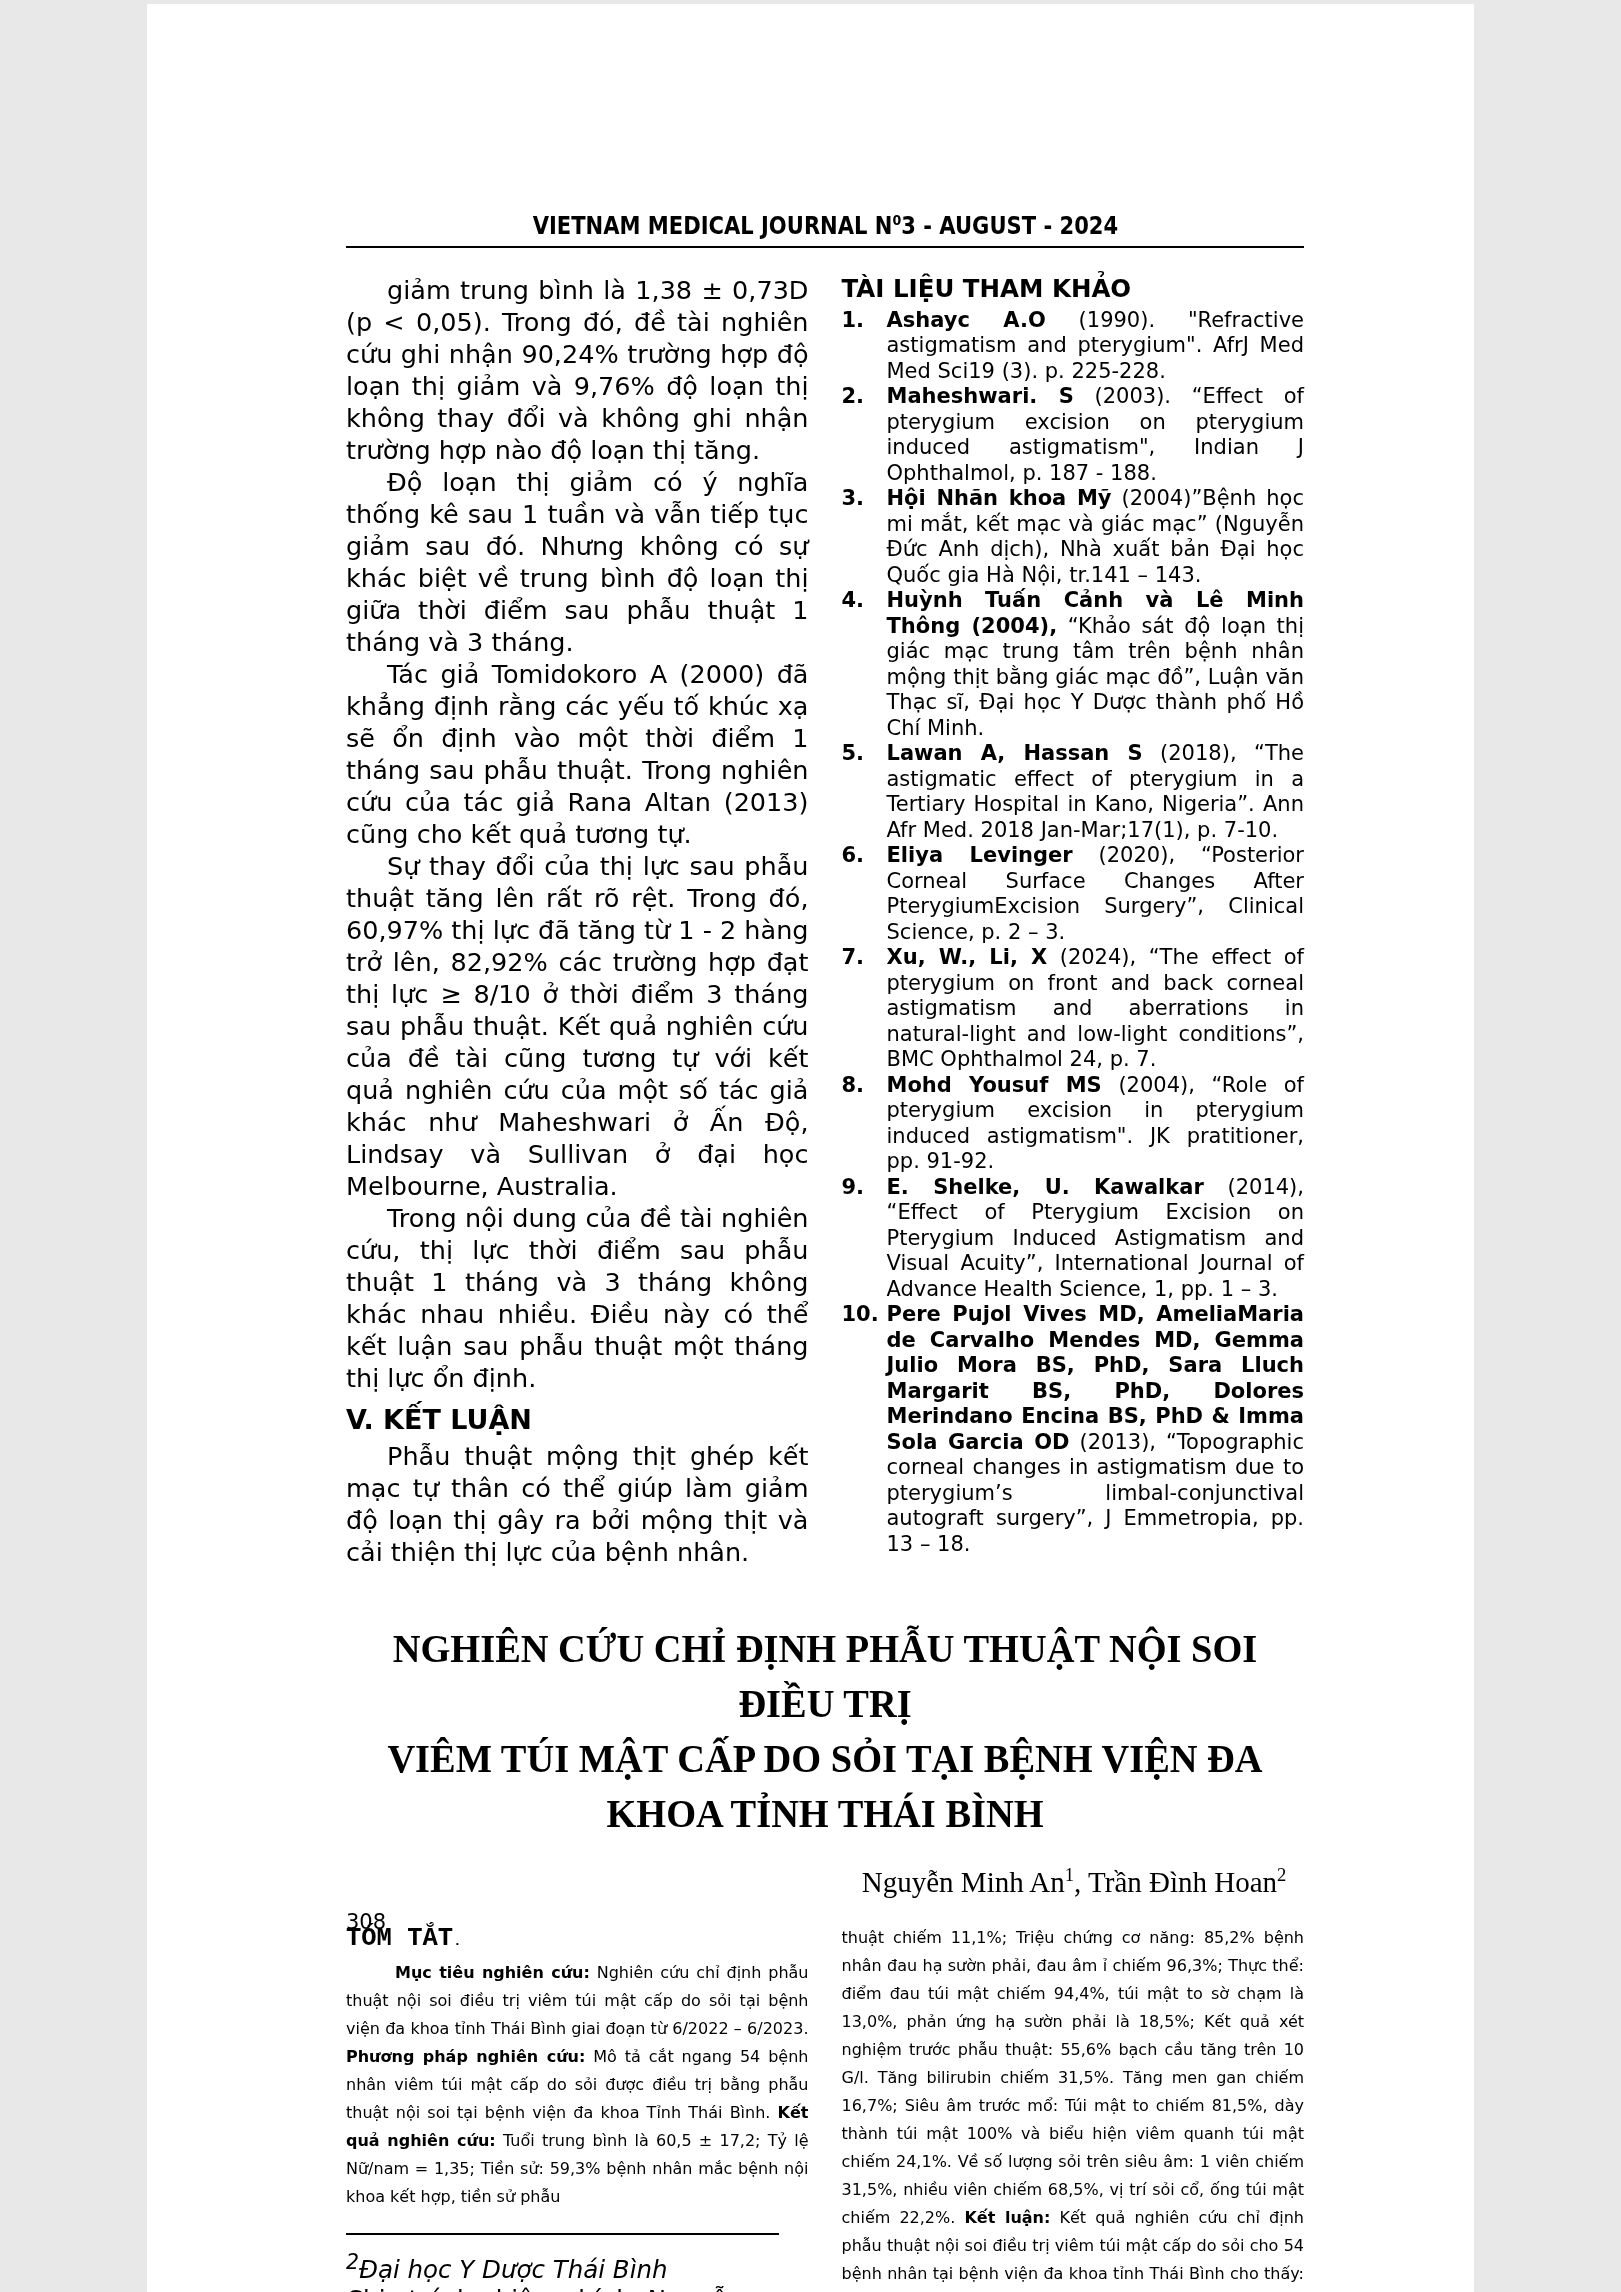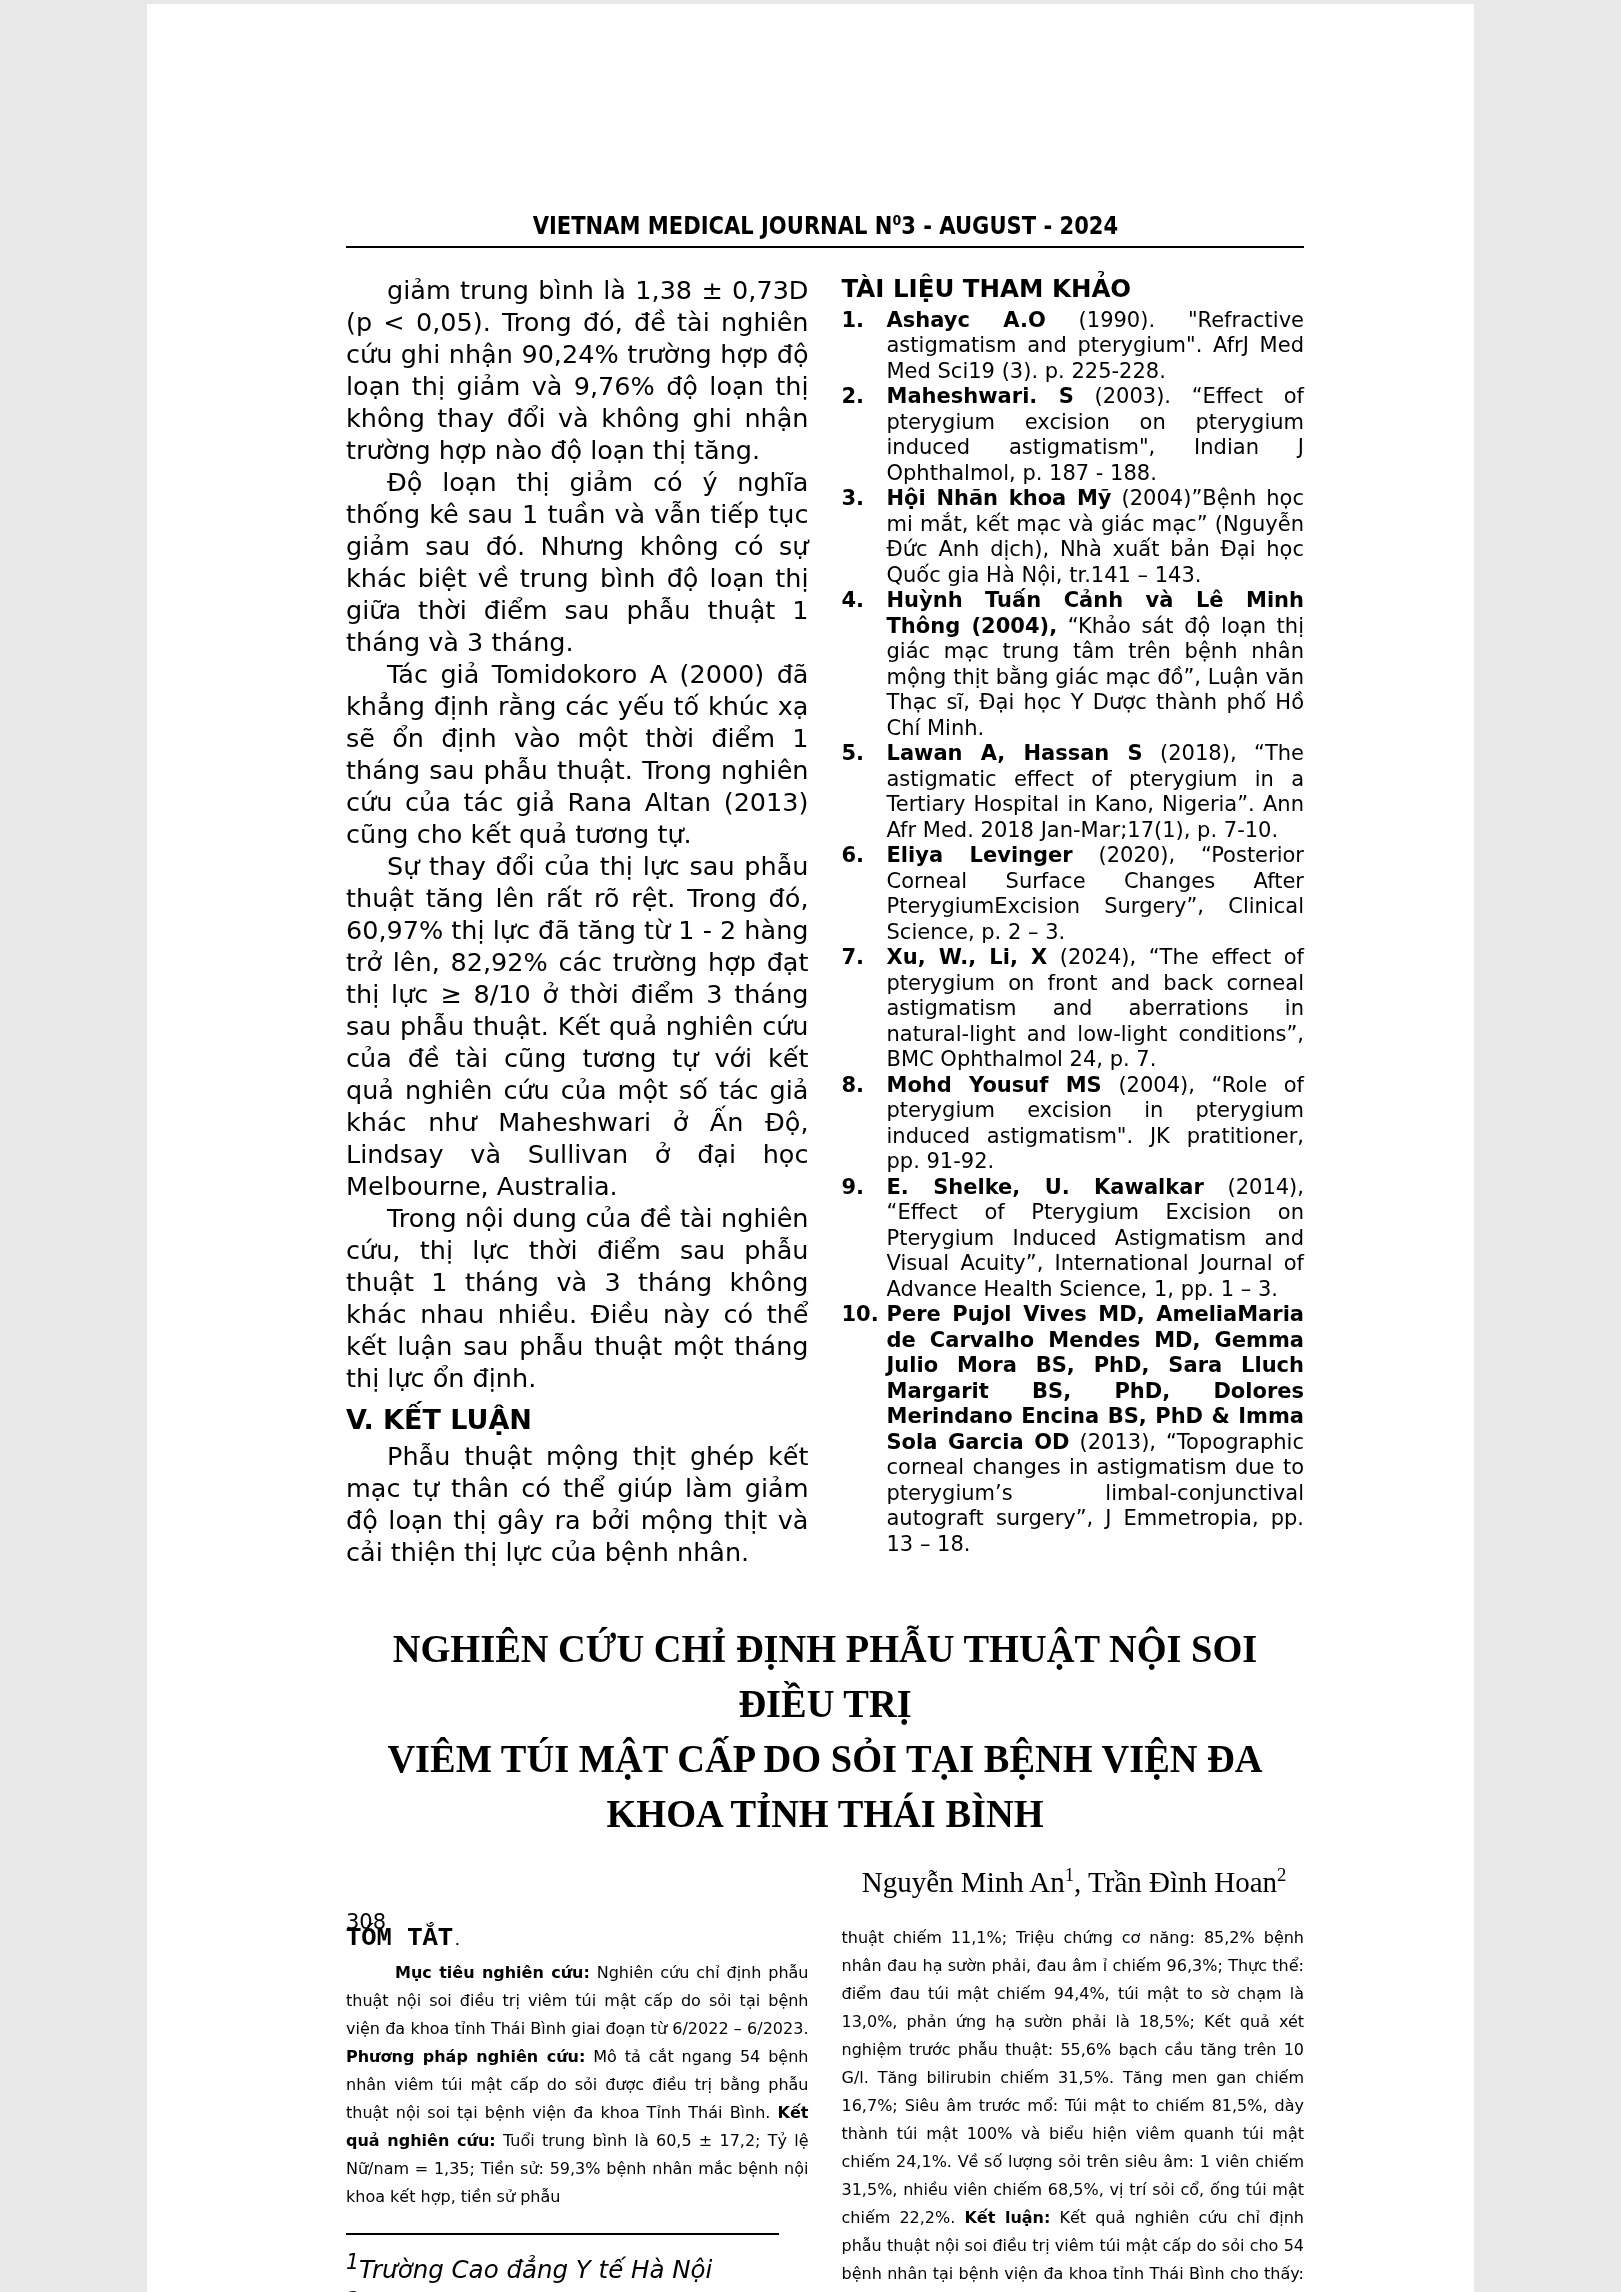--- a/index.html
+++ b/index.html
@@ -155,21 +155,20 @@
 
   <div class="cols cols2">
     <div class="col">
       <div class="abstract-heading"><span>TÓM TẮT</span><span class="dot">.</span></div>
       <p class="abstract indent">
         
       <span><b>Mục tiêu nghiên cứu:</b><span> Nghiên cứu chỉ định phẫu thuật nội soi điều trị viêm túi mật cấp do sỏi tại bệnh viện đa khoa tỉnh Thái Bình giai đoạn từ 6/2022 – 6/2023. </span></span><span><b>Phương pháp nghiên cứu:</b><span> Mô tả cắt ngang 54 bệnh nhân viêm túi mật cấp do sỏi được điều trị bằng phẫu thuật nội soi tại bệnh viện đa khoa Tỉnh Thái Bình. </span></span><span><b>Kết quả nghiên cứu:</b><span> Tuổi trung bình là 60,5 ± 17,2; Tỷ lệ Nữ/nam = 1,35; Tiền sử: 59,3% bệnh nhân mắc bệnh nội khoa kết hợp, tiền sử phẫu</span></span></p>
 
       <div class="footnote-block">
         <hr class="fn-rule">
-        <div class="fn italic"><sup>1</sup><span>Trường Cao đẳng Y tế Hà Nội</span></div>
         <div class="fn italic"><sup>2</sup><span>Đại học Y Dược Thái Bình</span></div>
         <div>
 
         <div class="fn"><span>Chịu trách nhiệm chính: Nguyễn Minh An</span></div>
             <div class="fn"><span>Email: dr_minhan413@yahoo.com</span></div>
             <div class="fn"><span>Ngày nhận bài: 20.5.2024</span></div>
             <div class="fn"><span>Ngày phản biện khoa học: 8.7.2024</span></div>
             <div class="fn"><span>Ngày duyệt bài: 9.8.2024</span></div>
           </div>
       </div>

